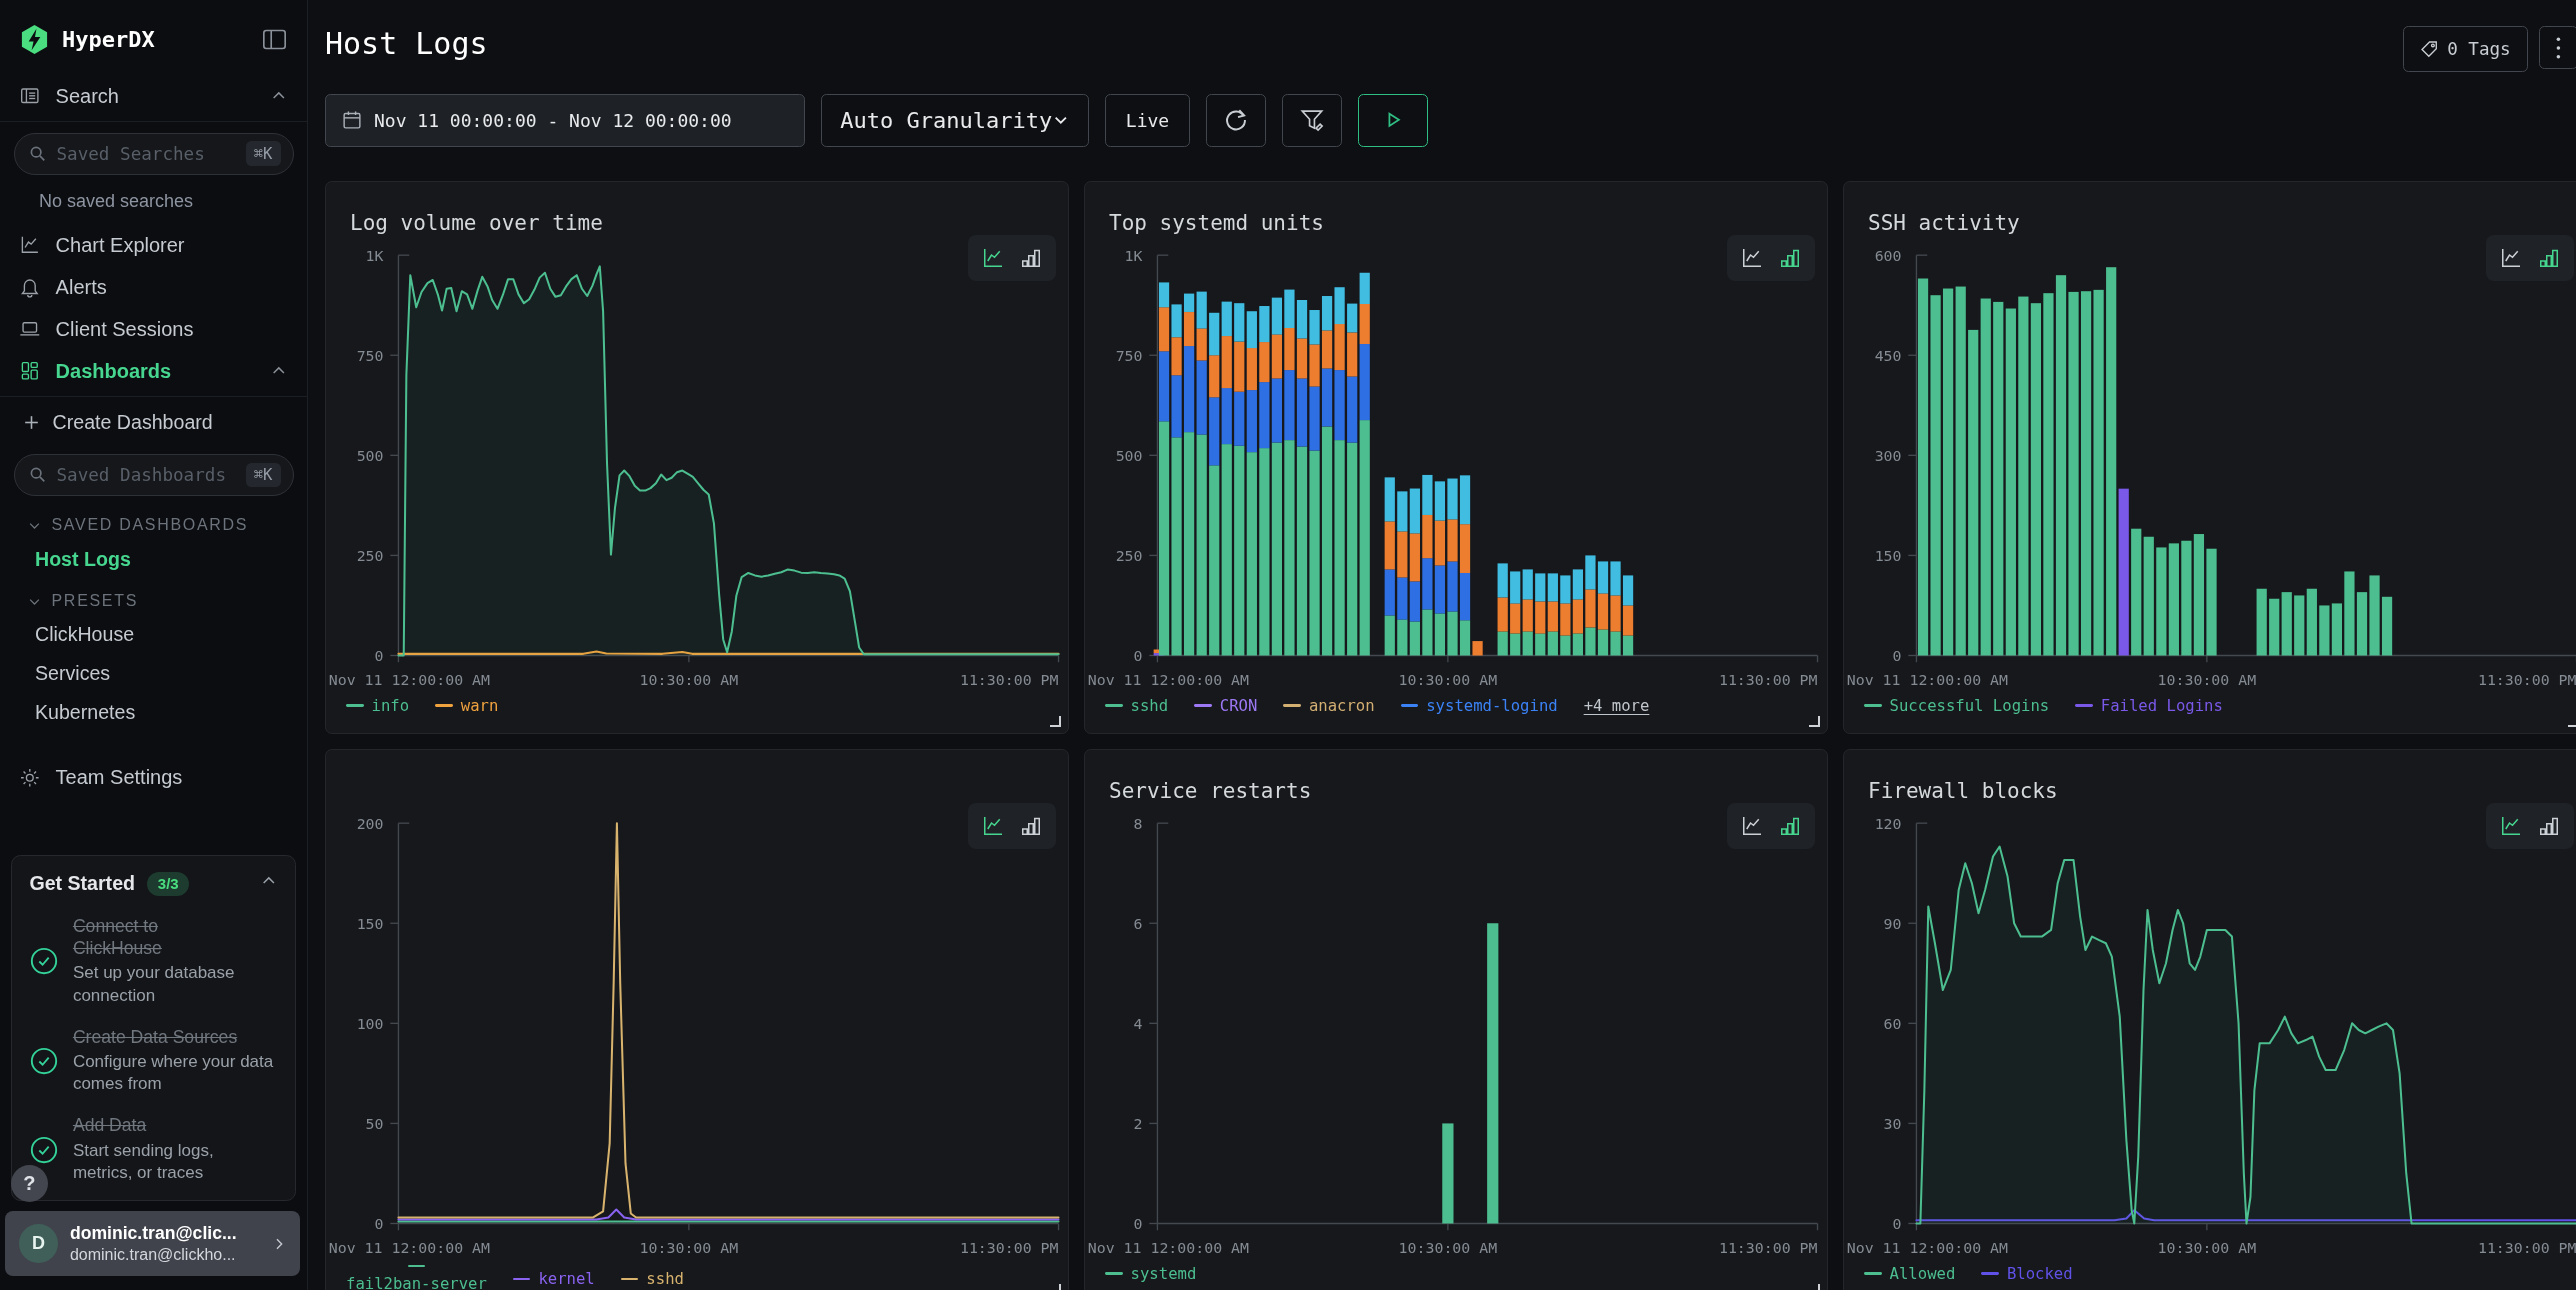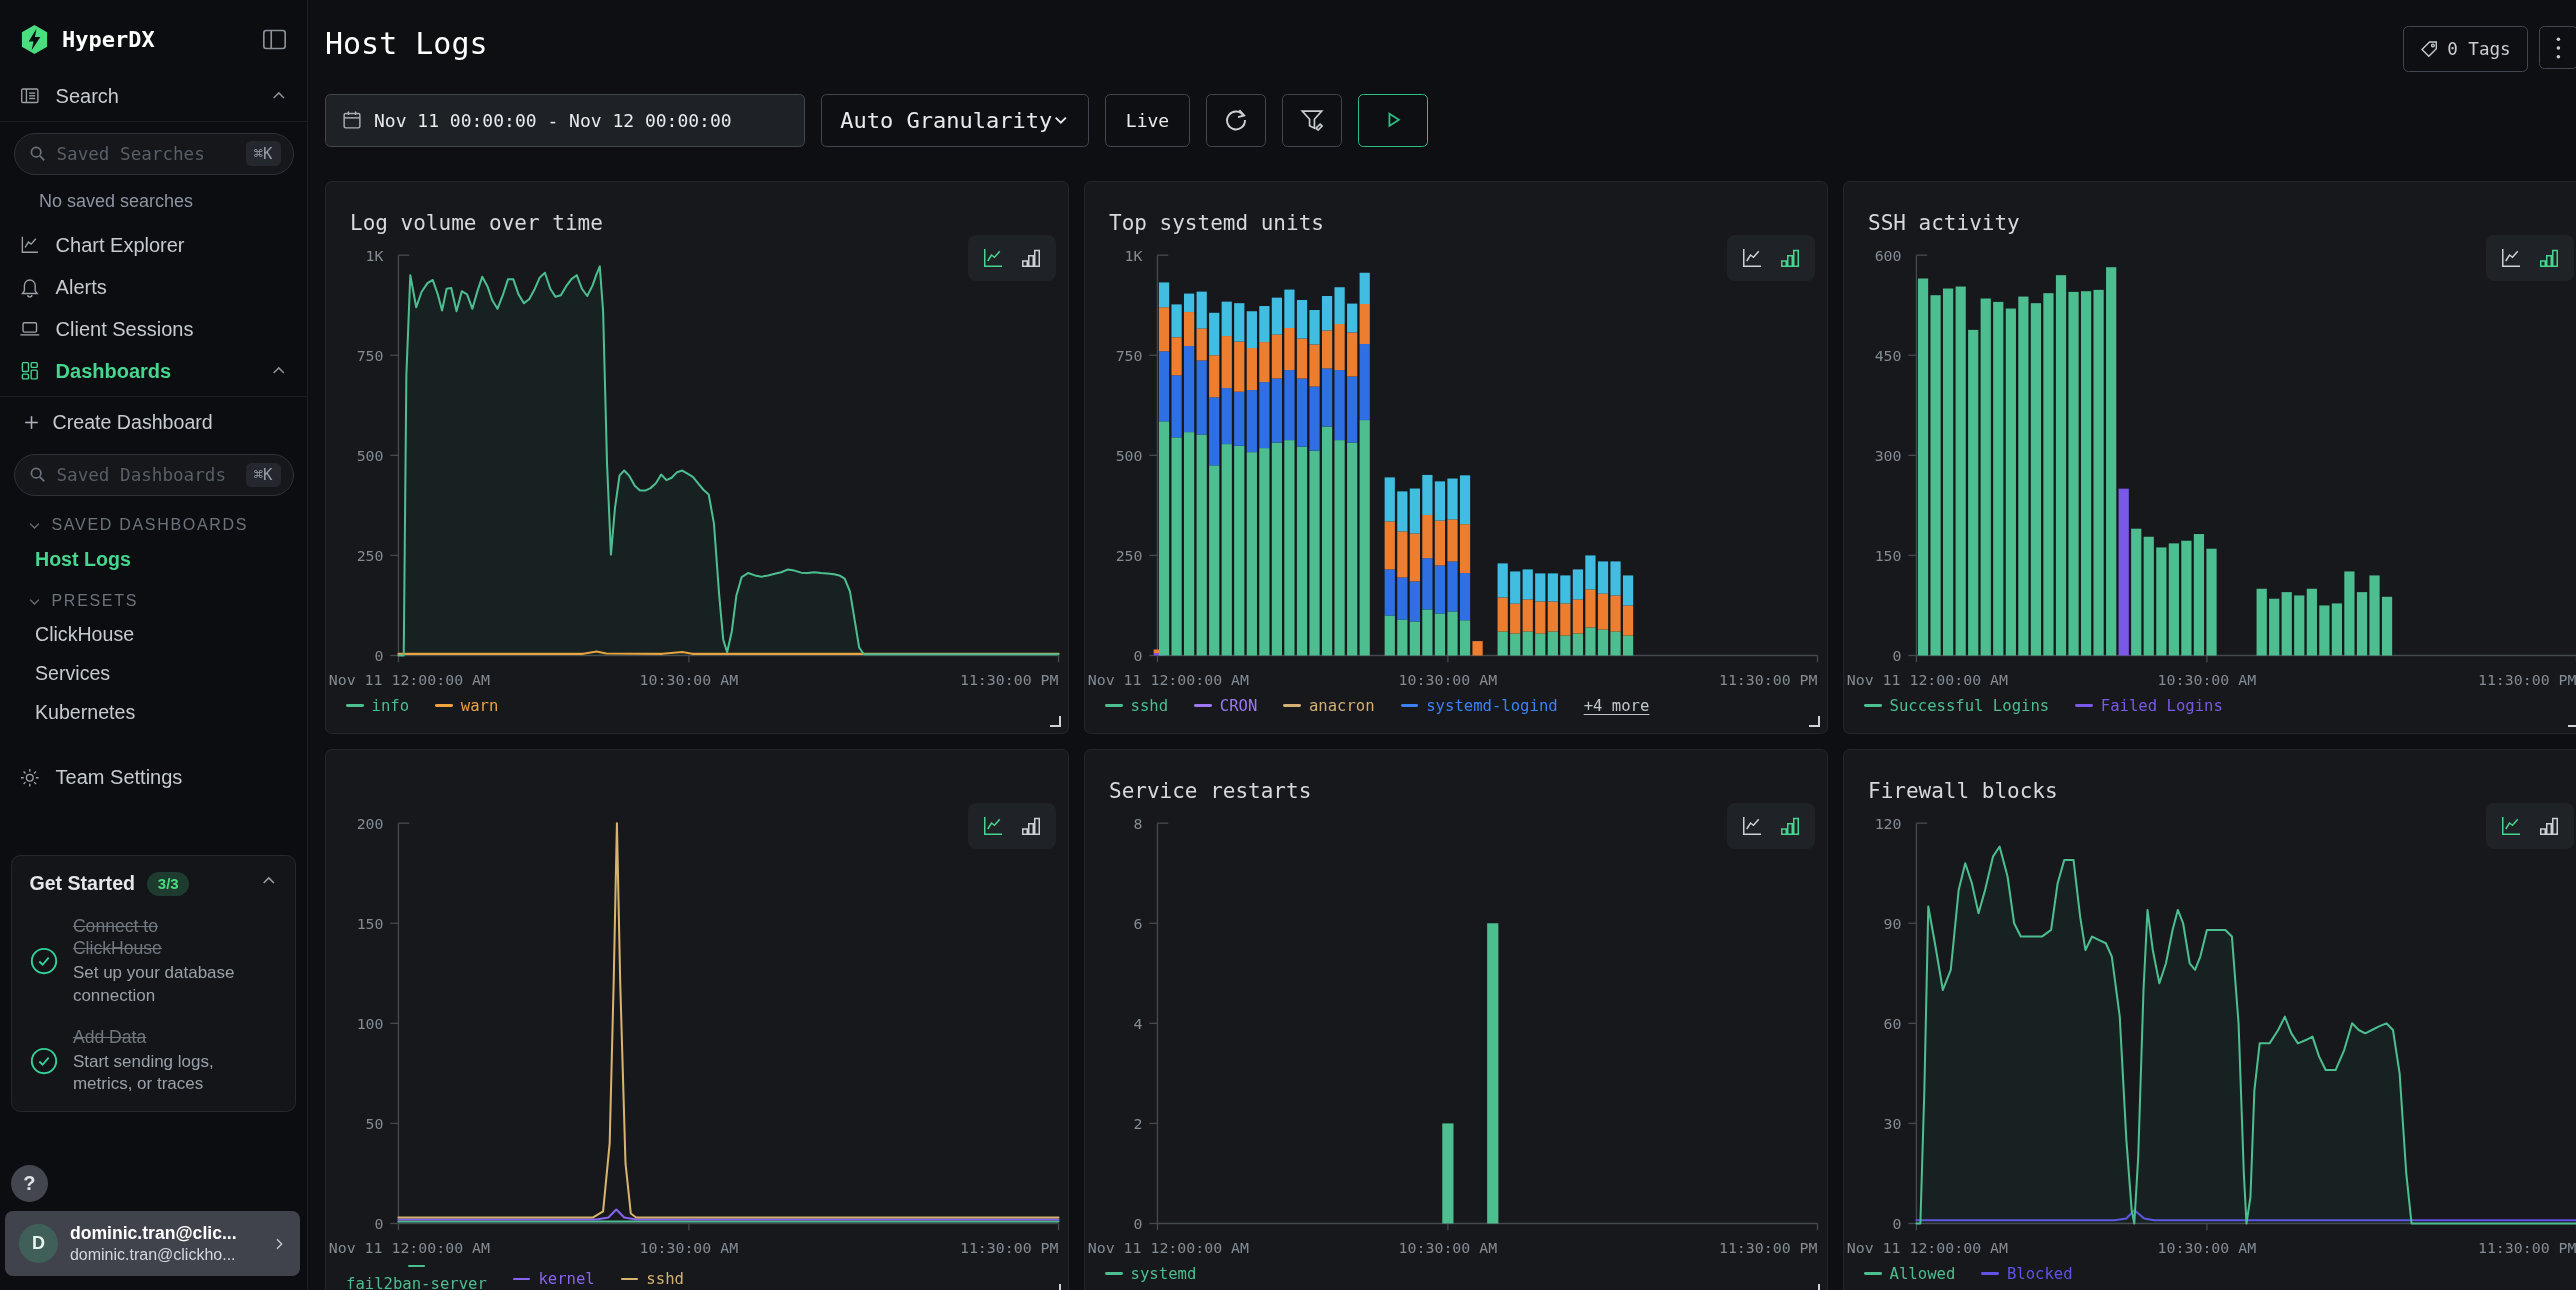--- a/index.html
+++ b/index.html
@@ -220,20 +220,30 @@
         </svg>
     </div>
     <div class="gs-item">
       <svg class="gs-check" viewBox="0 0 32 32" fill="none" stroke="currentColor" stroke-width="2">
           <circle cx="16" cy="16" r="13"></circle>
           <polyline points="11,16.5 14.5,20 21,12.5"></polyline>
         </svg>
       <div>
         <div class="gs-item-title">Connect to ClickHouse</div>
         <div class="gs-item-desc">Set up your database connection</div>
+      </div>
+    </div>
+    <div class="gs-item">
+      <svg class="gs-check" viewBox="0 0 32 32" fill="none" stroke="currentColor" stroke-width="2">
+          <circle cx="16" cy="16" r="13"></circle>
+          <polyline points="11,16.5 14.5,20 21,12.5"></polyline>
+        </svg>
+      <div>
+        <div class="gs-item-title">Create Data Sources</div>
+        <div class="gs-item-desc">Configure where your data comes from</div>
       </div>
     </div>
     <div class="gs-item">
       <svg class="gs-check" viewBox="0 0 32 32" fill="none" stroke="currentColor" stroke-width="2">
           <circle cx="16" cy="16" r="13"></circle>
           <polyline points="11,16.5 14.5,20 21,12.5"></polyline>
         </svg>
       <div>
         <div class="gs-item-title">Add Data</div>
         <div class="gs-item-desc">Start sending logs, metrics, or traces</div>

